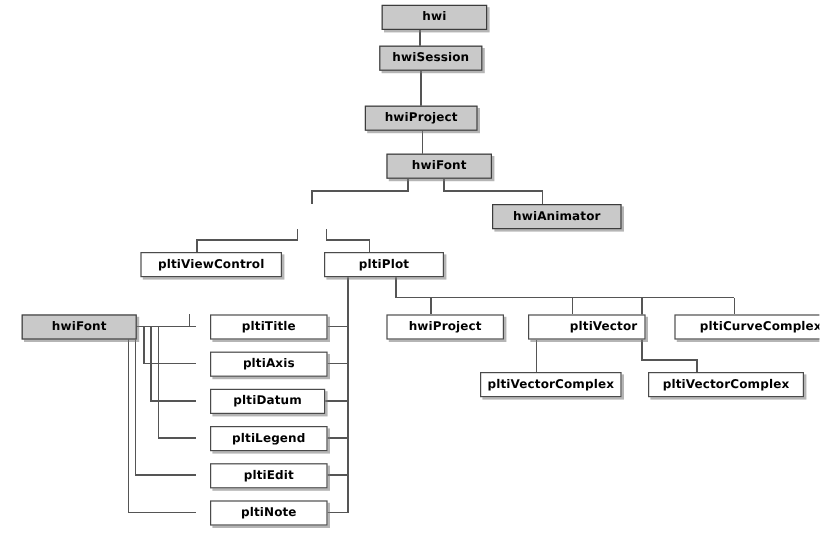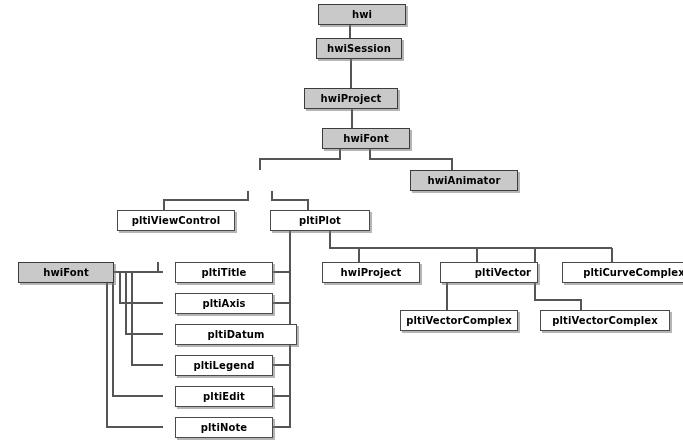--- a/index.html
+++ b/index.html
@@ -134,21 +134,21 @@
   </div>
 
   <div class="node plain" style="left:163px;top:262px;width:98px;height:21px;">
     <span class="node-label">pltiTitle</span>
   </div>
 
   <div class="node plain" style="left:163px;top:293px;width:98px;height:21px;">
     <span class="node-label">pltiAxis</span>
   </div>
 
-  <div class="node plain" style="left:163px;top:324px;width:122px;height:21px;">
+  <div class="node plain" style="left:163px;top:324px;width:96px;height:21px;">
     <span class="node-label">pltiDatum</span>
   </div>
 
   <div class="node plain" style="left:163px;top:355px;width:98px;height:21px;">
     <span class="node-label">pltiLegend</span>
   </div>
 
   <div class="node plain" style="left:163px;top:386px;width:98px;height:21px;">
     <span class="node-label">pltiEdit</span>
   </div>

